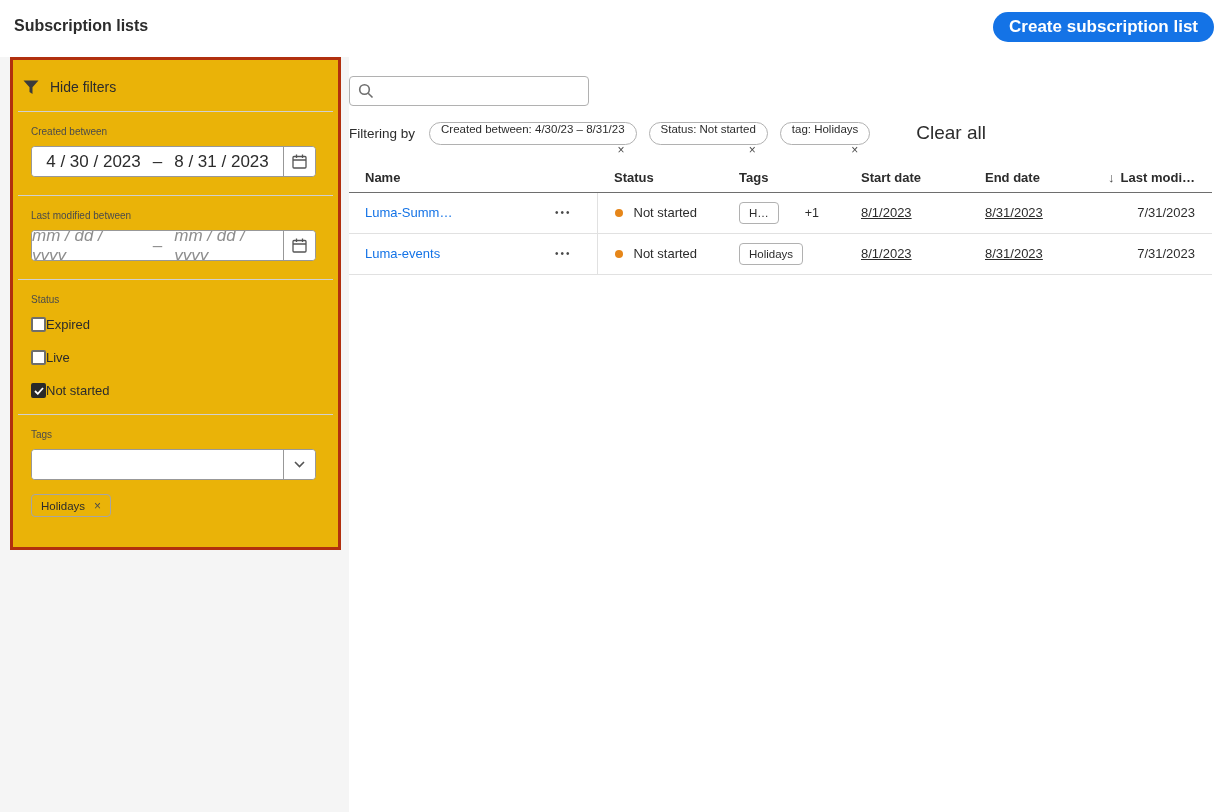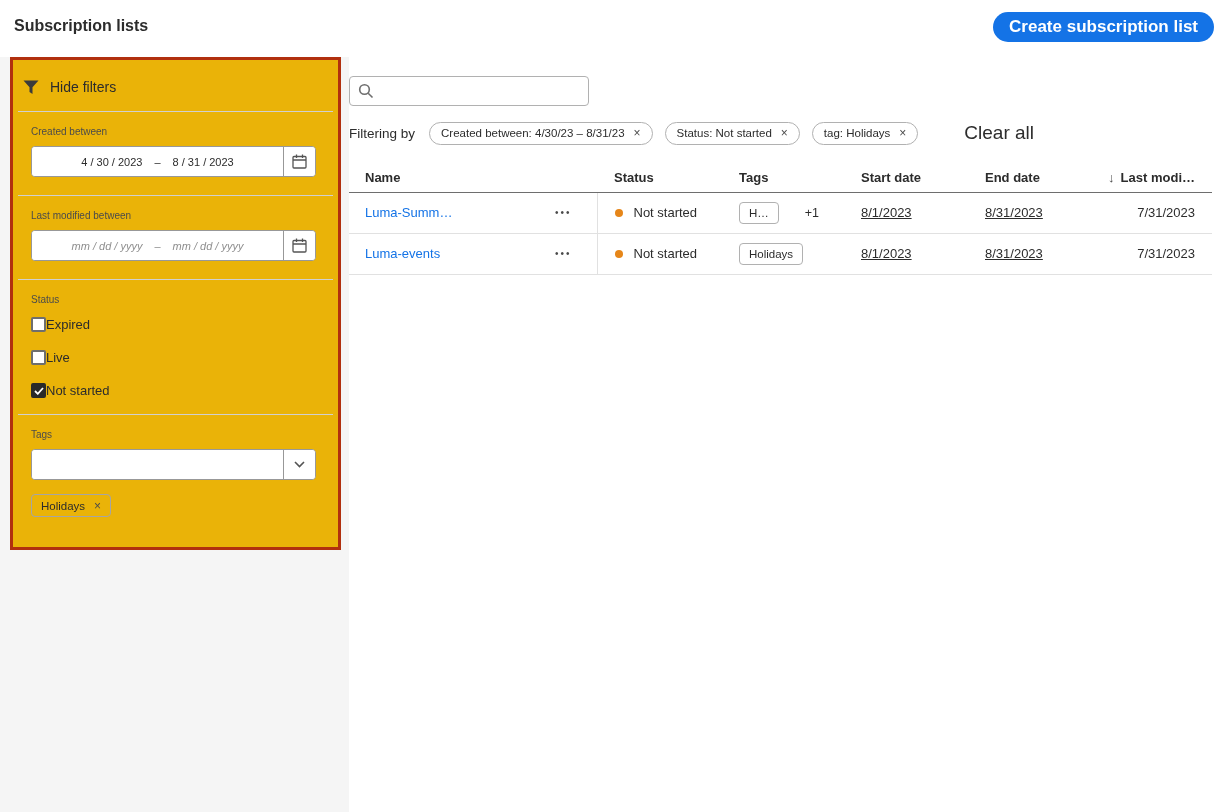--- a/index.html
+++ b/index.html
@@ -18,21 +18,21 @@
   .left-col { position:absolute; left:0; top:57px; width:349px; bottom:0; background:#f5f5f5; }
   .filter-box { position:absolute; left:10px; top:0; width:331px; height:493px;
     border:3px solid var(--highlight-red,#b1300e); background:#eab308; }
   .hide-filters { display:flex; align-items:center; gap:11px; padding:19px 0 16px 10px; cursor:pointer; }
   .hide-filters .hf-label { font-size:14px; }
   .divider { border:0; border-top:1px solid #d0d0d0; margin:0 5px; }
   .fsection { padding:14px 18px 18px 18px; }
   .flabel { display:block; font-size:10px; color:#4b4b4b; margin-bottom:9px; }
   .input-composite { display:flex; width:285px; height:31px; background:#fff;
     border:1px solid #989898; border-radius:4px; overflow:hidden; }
-  .input-main { flex:1; display:flex; align-items:center; justify-content:center; gap:12px; font-size:11px; background:#fff; }
+  .input-main { flex:1; display:flex; align-items:center; justify-content:center; gap:12px; font-size:17px; background:#fff; }
   .input-btn { width:32px; border:none; border-left:1px solid #989898; background:#fff;
     display:flex; align-items:center; justify-content:center; cursor:pointer; }
   .ph { font-style:italic; color:#8e8e8e; }
   .ph-dash { color:#8e8e8e; }
   .combo-input { flex:1; border:none; outline:none; background:#fff; padding:0 10px; font-size:13px; font-family:inherit; }
 
   .cb-row { display:flex; align-items:center; margin-bottom:18px; cursor:pointer; }
   .cb-row:last-child { margin-bottom:0; }
   .cb-box { width:15px; height:15px; border:2px solid #6e6e6e; border-radius:2px; background:#fff;
     display:flex; align-items:center; justify-content:center; flex:0 0 auto; }
@@ -47,22 +47,22 @@
 
   
   .main { position:absolute; left:349px; top:57px; right:0; bottom:0; background:#fff; }
   .search-wrap { position:relative; margin-top:19px; width:240px; height:30px; }
   .search-input { width:100%; height:100%; border:1px solid #b1b1b1; border-radius:4px;
     padding:0 10px 0 33px; font-size:13px; font-family:inherit; background:#fff; outline:none; }
   .search-icon { position:absolute; left:9px; top:7px; }
 
   .filter-row { display:flex; align-items:center; margin-top:15px; gap:12px; height:24px; }
   .filtering-by { font-size:13.5px; margin-right:2px; }
-  .pill { display:inline-flex; align-items:center; gap:9px; height:23px; padding:0 11px;
-    border:1px solid #b1b1b1; border-radius:12px; font-size:11.5px; background:#fff; cursor:pointer; }
+  .pill { display:inline-flex; align-items:flex-end; gap:9px; height:23px; padding:0 11px;
+    border:1px solid #b1b1b1; border-radius:12px; font-size:11.5px; background:#fff; cursor:pointer;flex-direction:column; }
   .clear-all { font-size:19px; margin-left:34px; cursor:pointer; }
 
   table { border-collapse:collapse; table-layout:fixed; width:863px; margin-top:19px; }
   th { font-size:13px; font-weight:bold; text-align:left; height:28px; padding:0 0 0 16px;
     border-bottom:1px solid #6e6e6e; white-space:nowrap; overflow:hidden; }
   td { height:41px; padding:0; border-bottom:1px solid #e1e1e1; font-size:13px; white-space:nowrap; }
   th.c-status { padding-left:17px; } th.c-tags { padding-left:6px; }
   th.c-start, th.c-end { padding-left:12px; }
   th.c-last { padding:0 17px 0 0; }
   .th-last-inner { display:flex; align-items:center; justify-content:flex-end; gap:6px; }

